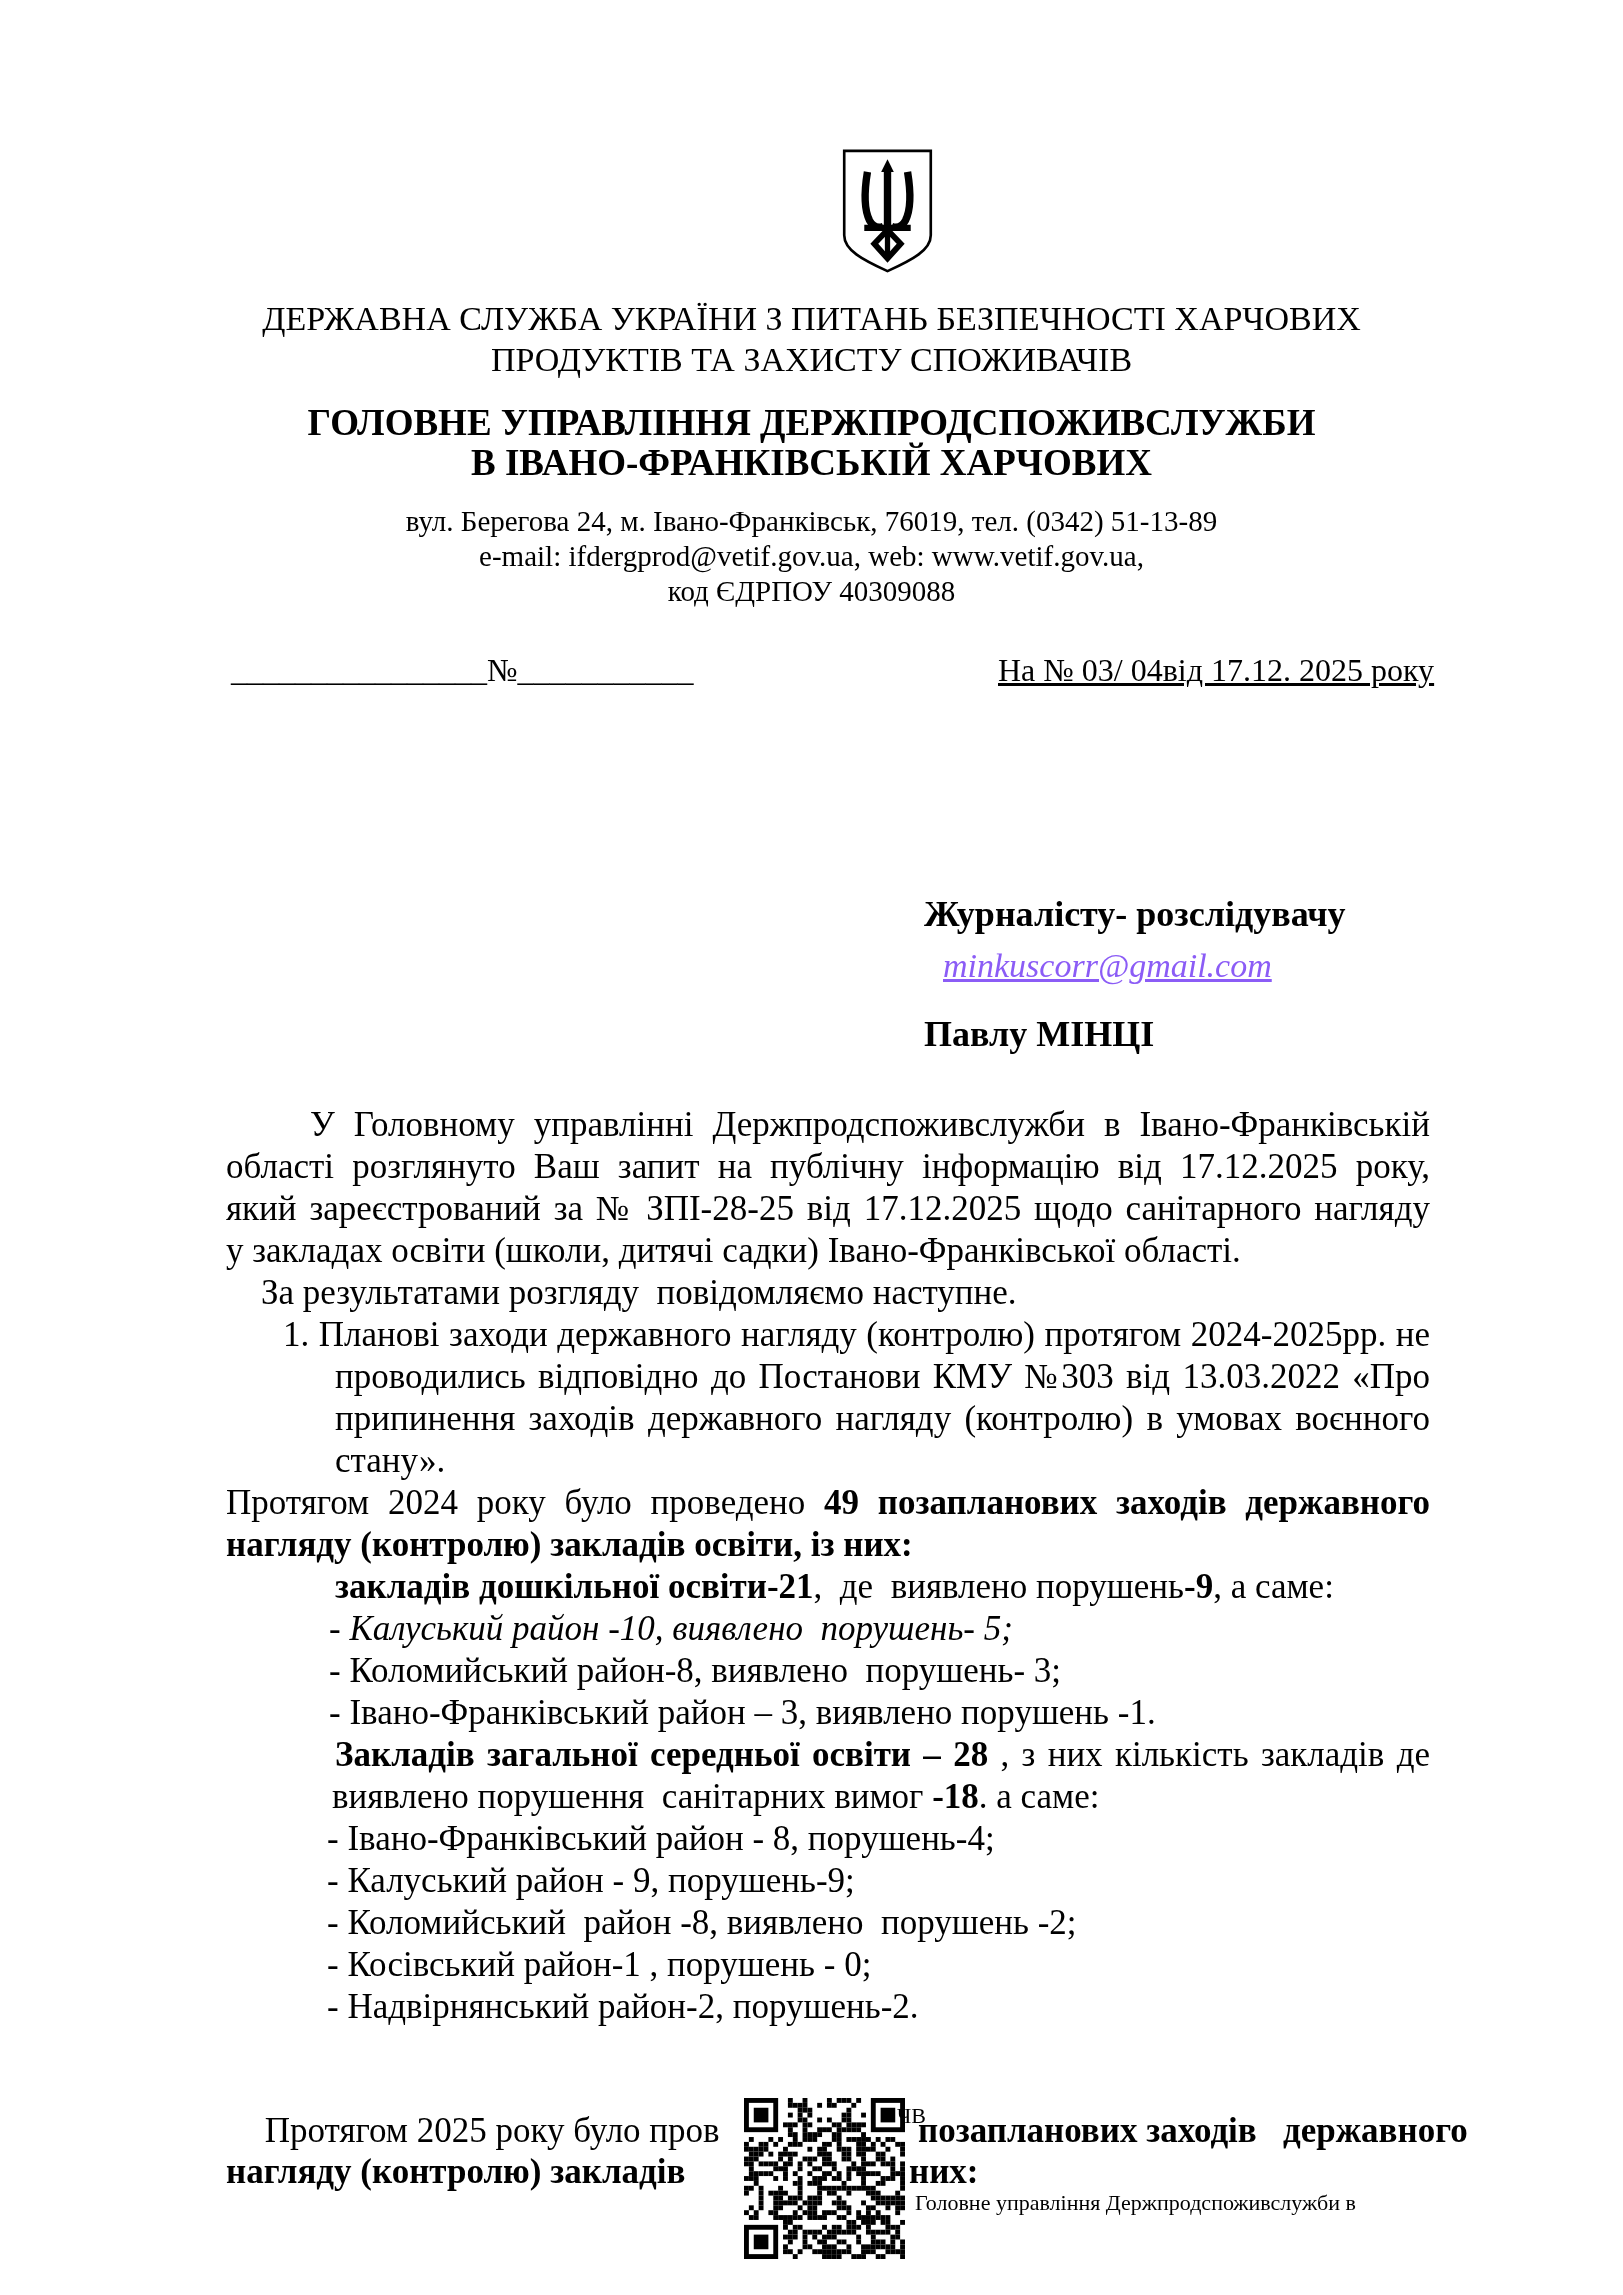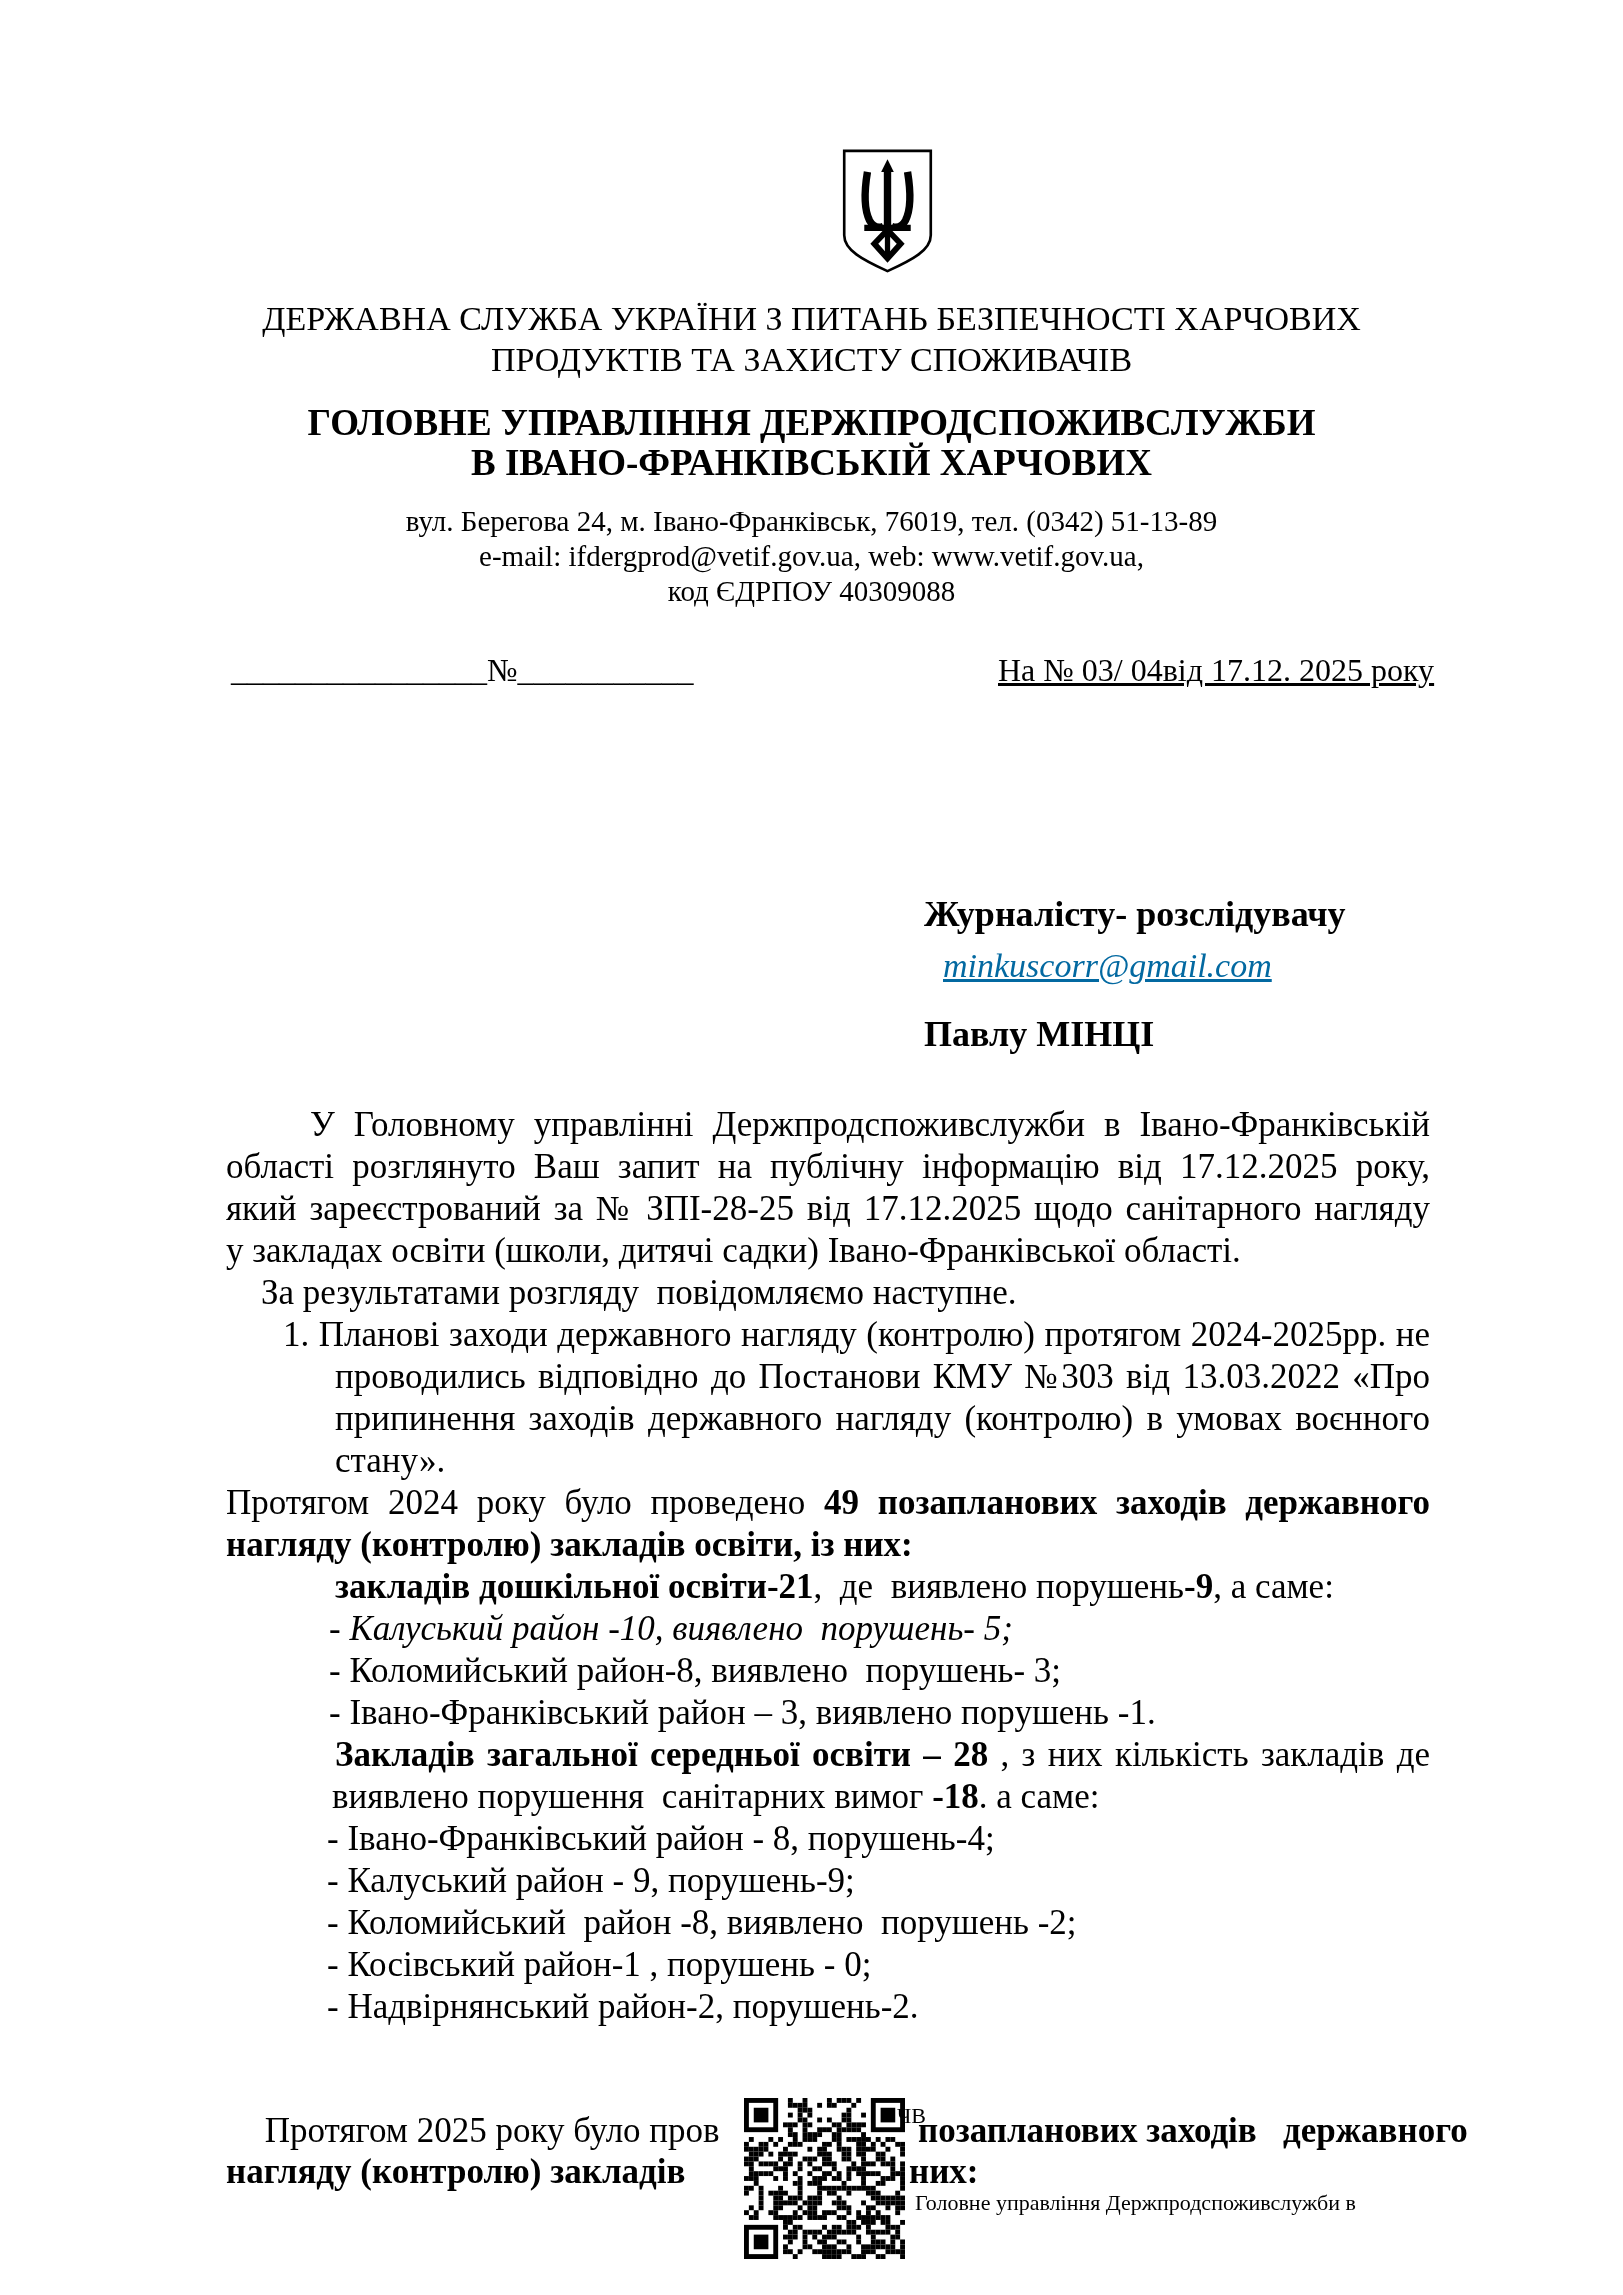--- a/index.html
+++ b/index.html
@@ -16,21 +16,21 @@
   #h-line2{top:341px;font-size:34px;}
   #h-org1{top:401px;font-size:37px;font-weight:bold;}
   #h-org2{top:441px;font-size:37px;font-weight:bold;}
   #h-addr{top:505px;font-size:29px;}
   #h-cont{top:540px;font-size:29px;}
   #h-edrpou{top:575px;font-size:29px;}
   #ref-blank{left:231px;top:652px;font-size:32px;}
   #ref-reply{left:998px;top:652px;font-size:32px;text-decoration:underline;}
   #recipient{position:absolute;left:924px;top:814px;font-size:36px;font-weight:bold;line-height:40px;white-space:pre;}
   #email{position:absolute;left:943px;top:947px;font-size:34px;font-style:italic;}
-  #email a{color:#0369a1;text-decoration:underline;}
+  #email a{color:#8b5cf6;text-decoration:underline;}
   #body-lines{position:absolute;left:226px;top:1104px;width:1204px;font-size:35px;z-index:1;}
   .bline{height:42px;line-height:42px;white-space:pre;}
   .bline.j{white-space:normal;text-align:justify;text-align-last:justify;}
   .lastpara{font-size:35px;line-height:42px;z-index:4;}
   #qr{position:absolute;left:744px;top:2098px;width:161px;height:161px;z-index:2;line-height:0;}
   #stamp-frag{left:897px;top:2103px;font-size:22px;z-index:2;}
   #stamp{position:absolute;left:915px;top:2140px;font-size:22px;line-height:25px;white-space:pre;z-index:3;}
 </style>
 </head>
 <body>

